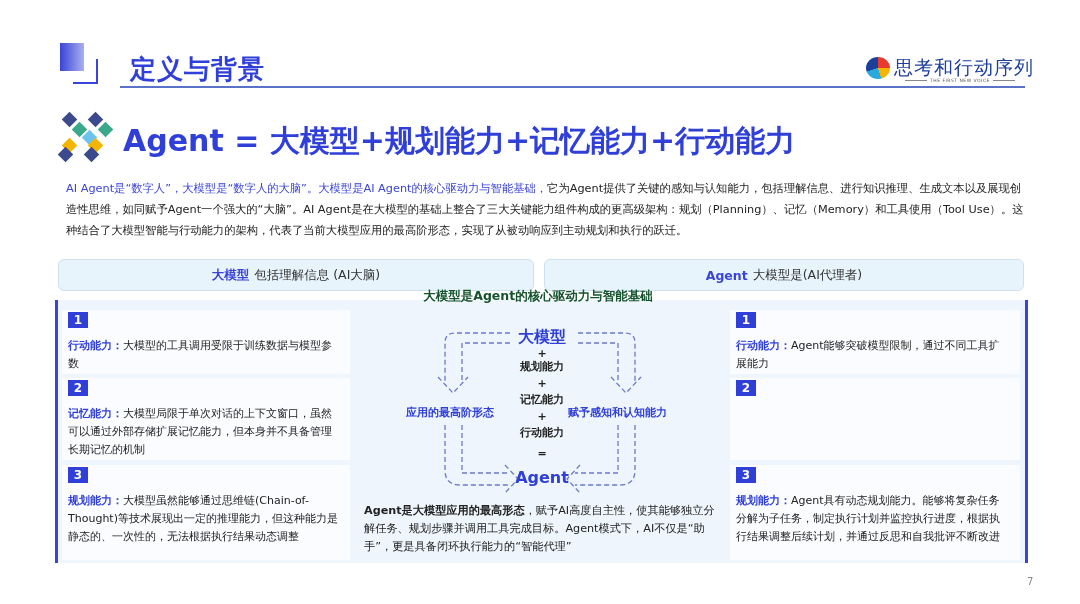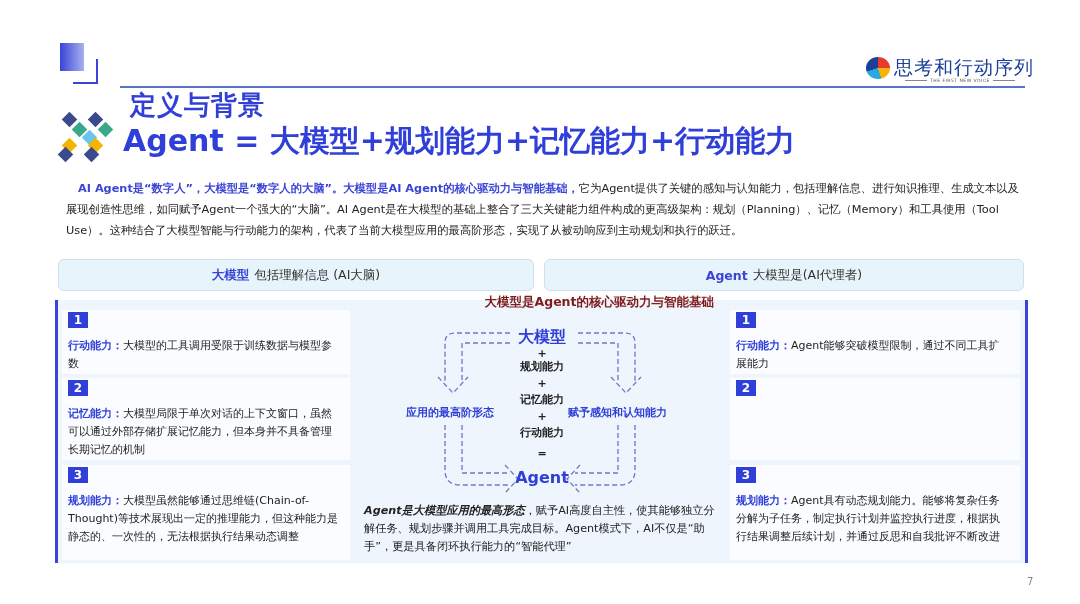--- a/index.html
+++ b/index.html
@@ -9,57 +9,57 @@
       position: relative; color: #222;
     }
     .header-deco { position: absolute; left: 60px; top: 43px; width: 46px; height: 46px; }
     .header-deco .sq1 { position: absolute; left: 0; top: 0; width: 24px; height: 28px;
       background: linear-gradient(90deg, #3a44d6, #a9b0f0); }
     .header-deco .sq2 { position: absolute; left: 13px; top: 16px; width: 25px; height: 25px;
       border: 2px solid #3a44d6; border-top-color: transparent; border-left-color: transparent; }
     .header-deco .sq2::before { content:""; position:absolute; left:-2px; bottom:-2px; width:10px; height:2px; background:#3a44d6; }
     .header-deco .sq2::after { content:""; position:absolute; right:-2px; top:-2px; width:2px; height:8px; background:#3a44d6; }
     .page-title { position: absolute; left: 130px; top: 52px; font-size: 26px; font-weight: bold;
-      color: #2f3fd8; letter-spacing: 1px; margin-top: 36px; }
+      color: #2f3fd8; letter-spacing: 1px; }
     .header-line { position: absolute; left: 120px; top: 86px; width: 905px; height: 1.5px; background: #5b72c9; }
     .logo { position: absolute; left: 866px; top: 55px; display: flex; align-items: center; }
     .logo-mark { width: 24px; height: 22px; border-radius: 50%;
       background: conic-gradient(#e63b2e 0 25%, #f4b400 25% 45%, #2aa8e0 45% 70%, #1d3f9a 70% 100%); margin-right: 4px; }
     .logo-text { font-size: 19px; color: #1d3f9a; letter-spacing: 1px; }
     .logo-sub { position: absolute; left: 902px; top: 78px; font-size: 4.5px; color: #555; letter-spacing: 0.5px; }
     .logo-sub::before, .logo-sub::after { content:""; display:inline-block; width:22px; height:1px; background:#888; vertical-align:middle; margin: 0 3px; }
 
     .formula-icon { position: absolute; left: 60px; top: 112px; width: 54px; height: 50px; }
     .dia { position: absolute; width: 11px; height: 11px; transform: rotate(45deg); }
     .formula-title { position: absolute; left: 123px; top: 121px; font-size: 30px; font-weight: bold; color: #2f3fd8; }
 
     .intro { position: absolute; left: 66px; top: 178px; width: 962px; font-size: 11.3px; line-height: 21px; color: #222; }
-    .intro .hl { color: #3a44d6; font-weight: bold; margin-left: 12px; }
+    .intro .hl { color: #3a44d6; font-weight: normal; }
 
     .role-box { position: absolute; top: 259px; height: 32px; border: 1px solid #cfe0ee; border-radius: 6px;
       background: #e8f4fc; display: flex; align-items: center; justify-content: center; font-size: 12.5px; color: #333; }
     .role-box .role-key { color: #3a44d6; font-weight: bold; margin-right: 5px; }
 
     .panel { position: absolute; left: 55px; top: 300px; width: 973px; height: 263px; background: #eef5fc; }
     .panel-left-bar { position: absolute; left: 55px; top: 300px; width: 3px; height: 263px; background: #3a44d6; }
     .panel-right-bar { position: absolute; left: 1025px; top: 300px; width: 3px; height: 263px; background: #3a44d6; }
 
     .card { position: absolute; background: #fafcff; }
     .card .num { position: absolute; left: 6px; top: 2px; width: 20px; height: 16px; background: #2f3fd8; color: #fff;
       font-size: 12px; font-weight: bold; text-align: center; line-height: 16px; }
     .card .txt { position: absolute; left: 6px; top: 27px; right: 10px; font-size: 11px; line-height: 18px; color: #222; }
     .card .txt .k { color: #2f3fd8; font-weight: bold; }
 
-    .center-title { position: absolute; left: 362px; top: 294px; width: 352px; text-align: right; font-size: 12.5px; font-weight: bold; color: #7f1d1d; }
+    .center-title { position: absolute; left: 362px; top: 288px; width: 352px; text-align: center; font-size: 12.5px; font-weight: bold; color: #14532d; }
     .diag { position: absolute; left: 400px; top: 325px; width: 300px; height: 170px; }
     .diag .node { position: absolute; left: 0; width: 240px; text-align: center; font-weight: bold; font-size: 11px; color: #222; }
     .diag .big { font-size: 16px; color: #2f3fd8; }
     .diag .side { position: absolute; font-size: 11px; font-weight: bold; color: #2f3fd8; }
     .center-desc { position: absolute; left: 364px; top: 502px; width: 352px; font-size: 11.2px; line-height: 18px; color: #222; }
-    .center-desc b { font-weight: bold; font-style: italic; }
+    .center-desc b { font-weight: bold; }
 
     .page-num { position: absolute; left: 1027px; top: 576px; font-size: 10px; color: #888; }
   </style>
 </head>
 <body>
 
 <div class="header-deco">
   <div class="sq1"></div>
     <div class="sq2"></div>
 </div>

